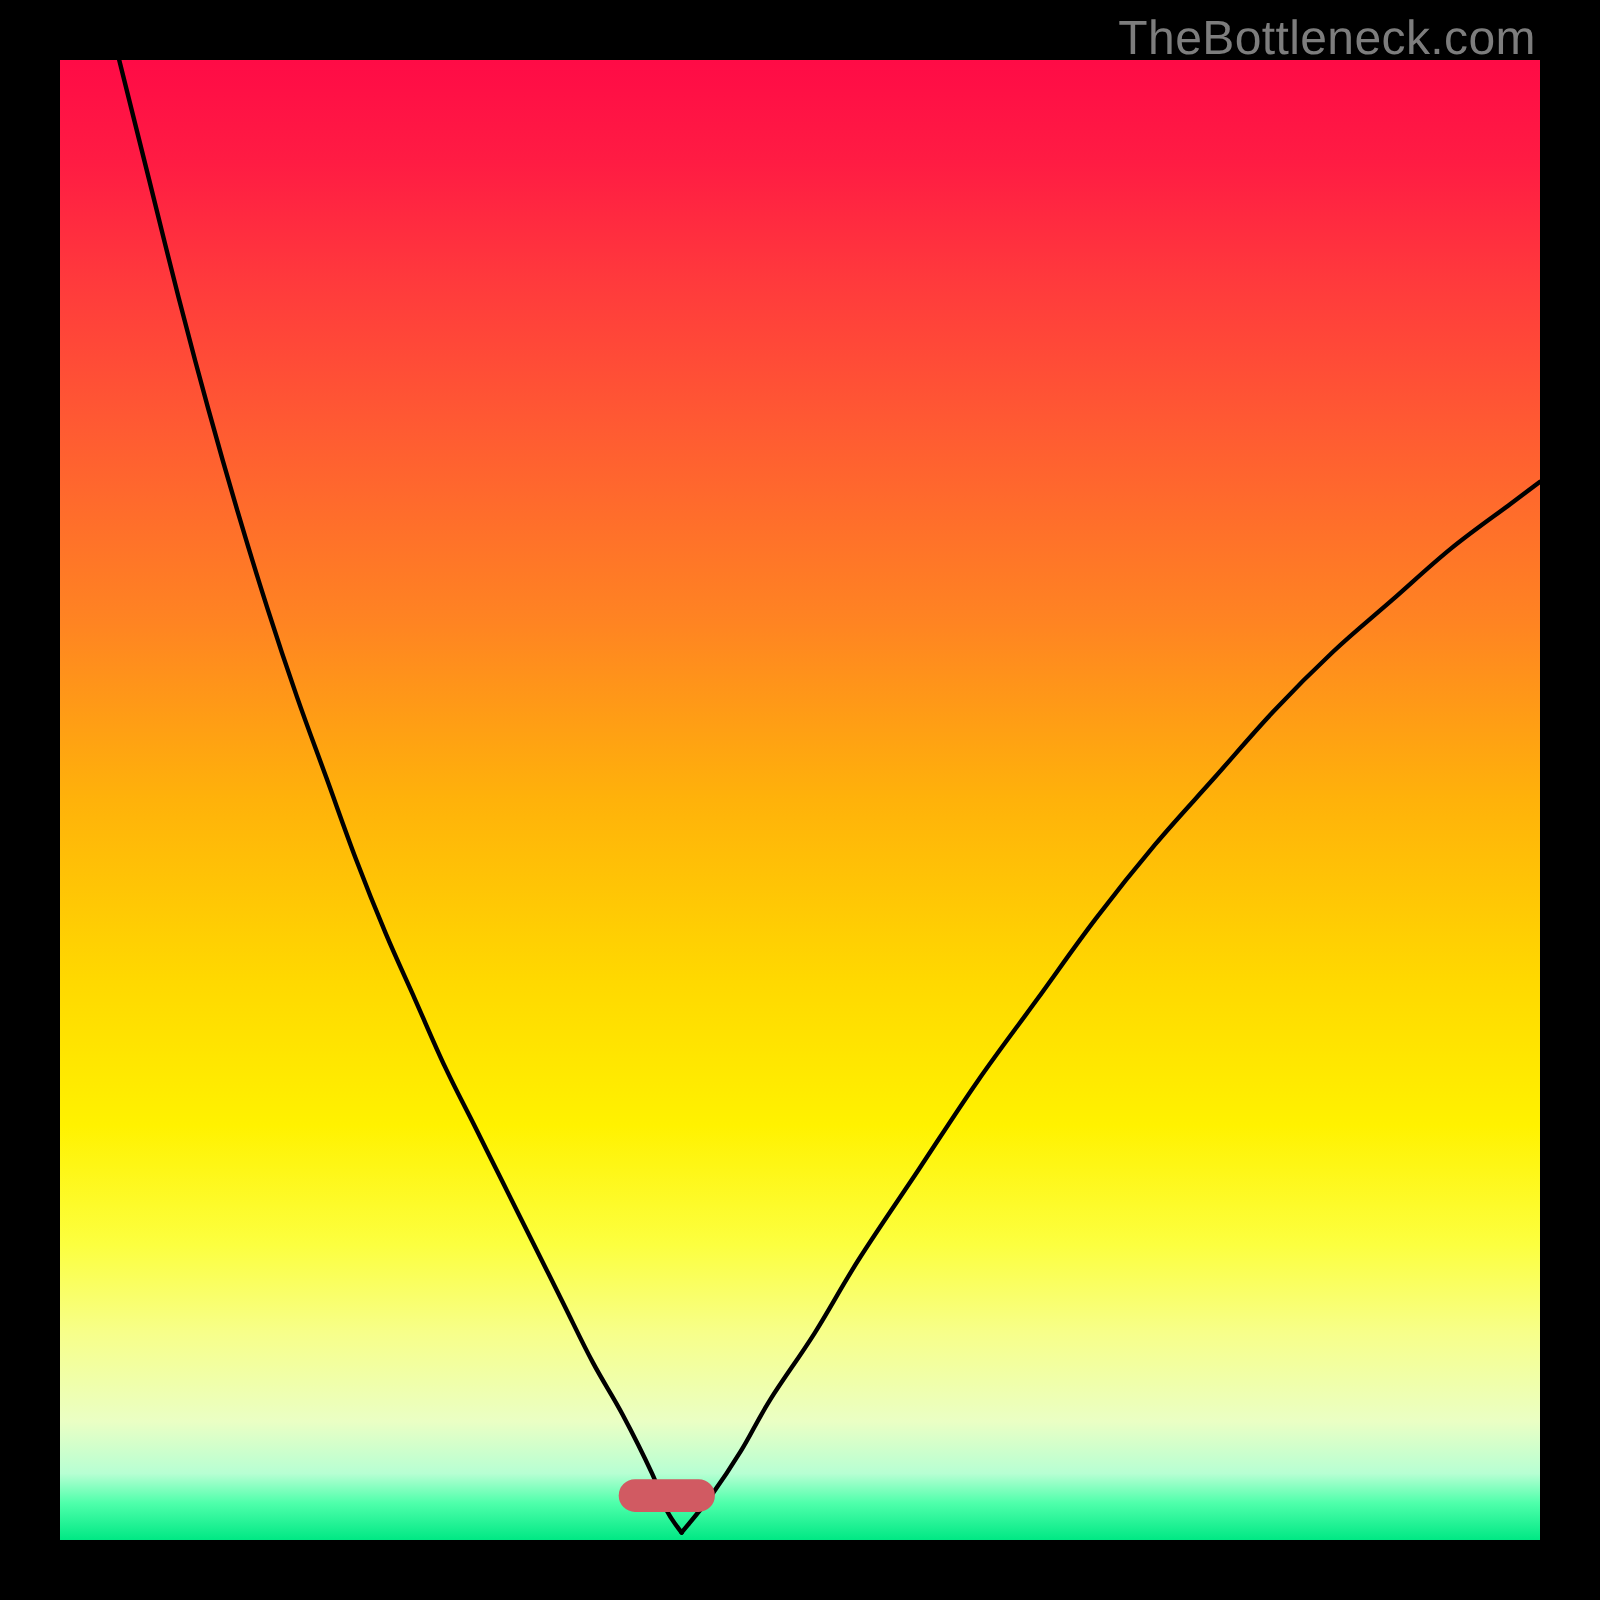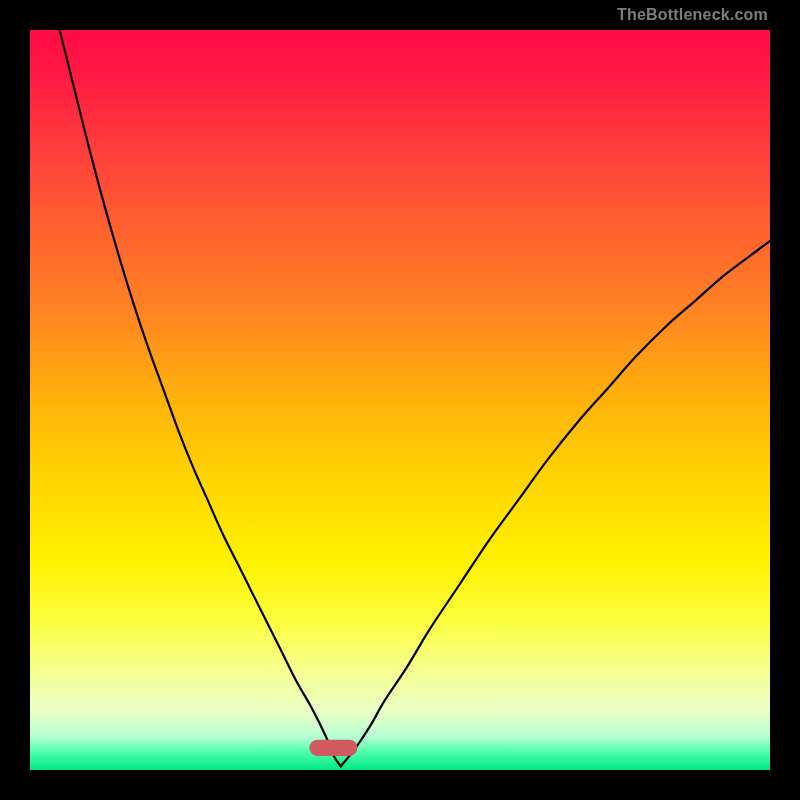--- a/index.html
+++ b/index.html
@@ -17,22 +17,22 @@
     left: 30px;
     top: 30px;
     width: 740px;
     height: 740px;
   }
   .watermark {
     position: absolute;
     top: 6px;
     right: 32px;
     color: #7d7d7d;
-    font-size: 16px;
-    font-weight: 700;
+    font-size: 24px;
+    font-weight: 400;
     letter-spacing: 0.2px;
   }
   svg {
     display: block;
   }
 </style>
 </head>
 <body>
 
 <div class="watermark">TheBottleneck.com</div>

